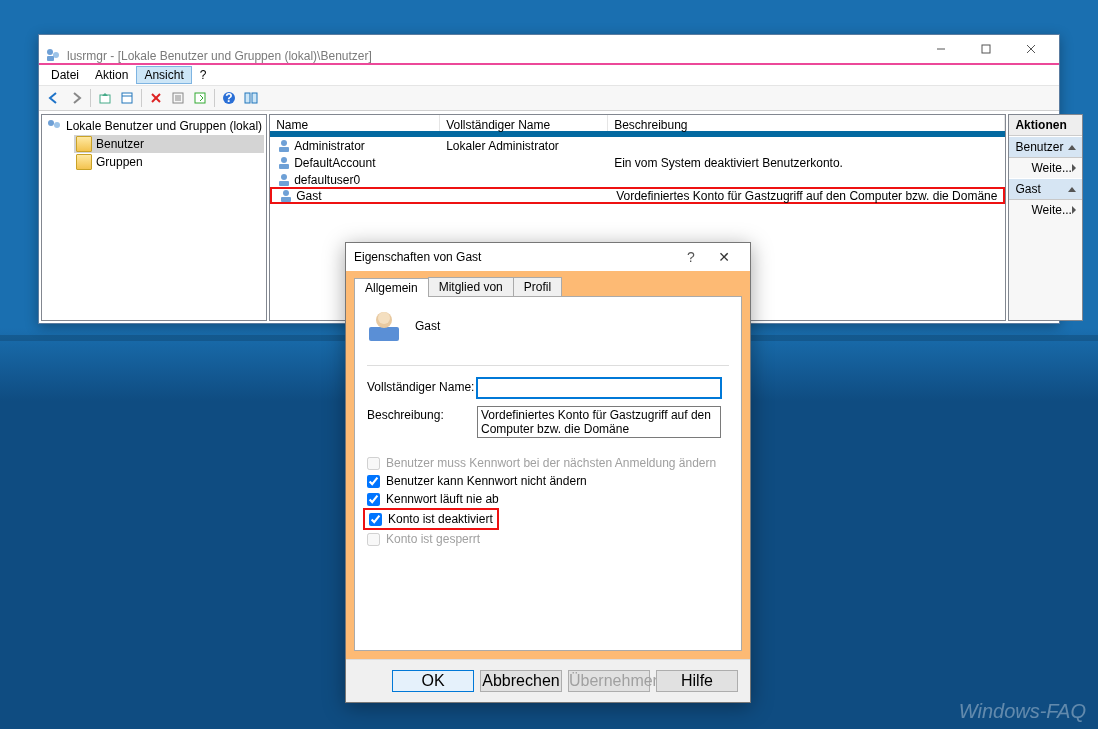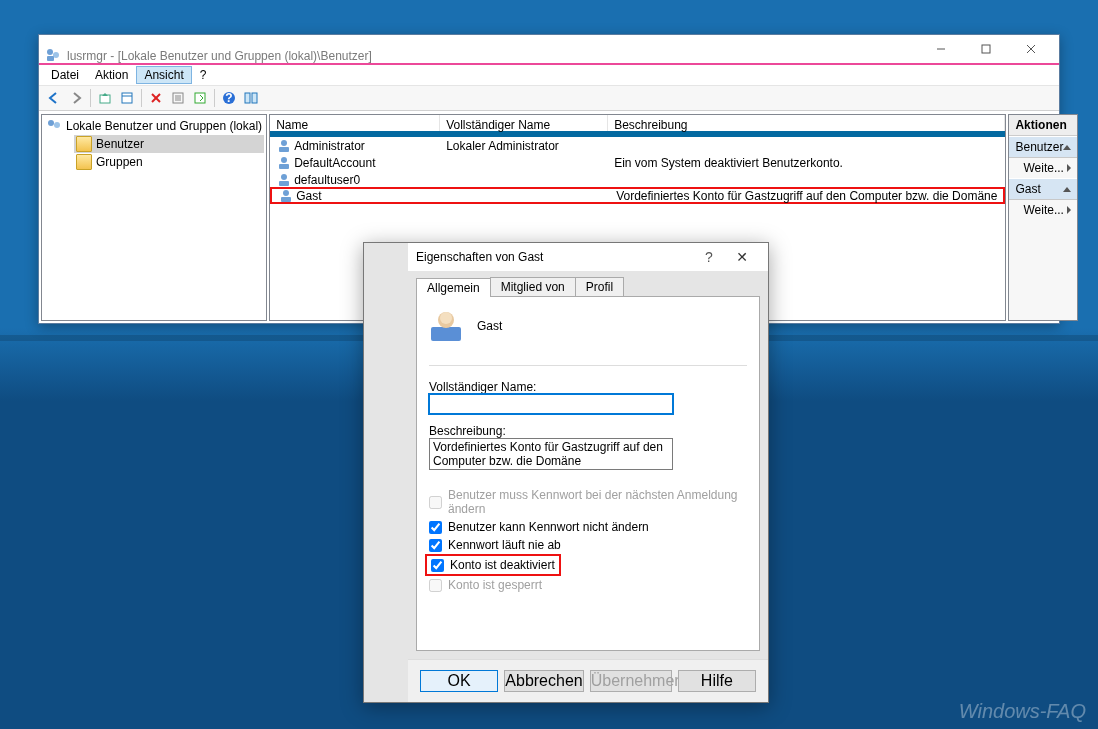--- a/index.html
+++ b/index.html
@@ -36,35 +36,35 @@
 .list-row .cell { padding: 0 6px; white-space: nowrap; overflow: hidden; display: flex; align-items: center; }
 .list-row .uicon { width: 16px; height: 16px; margin-right: 2px; }
 .col-name { width: 170px; }
 .col-full { width: 168px; }
 .col-desc { flex: 1; }
 .row-hl { border: 2px solid #e11; background: #fff; margin: -1px 0; }
 
 .action-pane { width: 76px; border: 1px solid #828790; margin: 2px; background: #f7f7f7; }
 .action-head { background: #eee; padding: 3px 6px; font-weight: bold; border-bottom: 1px solid #ccc; }
 .action-sec { background: #d6e5f3; padding: 3px 6px; display: flex; justify-content: space-between; align-items: center; border-bottom: 1px solid #c8c8c8; border-top: 1px solid #fff; }
-.action-link { padding: 3px 6px 3px 14px; display: flex; justify-content: space-between; align-items: center; }
-
-
-.dialog { position: absolute; top: 242px; left: 363px; width: 406px; height: 461px; background: #e5e5e5; border: 1px solid #777; box-shadow: 0 4px 20px rgba(0,0,0,.35); display: flex; flex-direction: column; padding-left: 44px; }
+.action-link { padding: 3px 6px 3px 14px; display: flex; justify-content: space-between; align-items: center; margin-left: 8px; }
+
+
+.dialog { position: absolute; top: 242px; left: 345px; width: 406px; height: 461px; background: #fdba74; border: 1px solid #777; box-shadow: 0 4px 20px rgba(0,0,0,.35); display: flex; flex-direction: column; }
 .dlg-titlebar { height: 28px; background: #fff; display: flex; align-items: center; padding: 0 8px; }
 .dlg-titlebar .t { flex: 1; }
 .dlg-help { width: 30px; text-align: center; font-size: 14px; color: #555; }
 .dlg-close { width: 36px; text-align: center; font-size: 14px; color: #333; }
 .tabstrip { display: flex; padding: 6px 8px 0 8px; }
 .tab { padding: 2px 10px; border: 1px solid #aaa; border-bottom: none; background: #f0f0f0; position: relative; margin-right: -1px; }
 .tab.active { background: #fff; z-index: 2; top: 1px; }
 .tabpanel { flex: 1; margin: 0 8px 8px 8px; border: 1px solid #aaa; background: #fff; padding: 12px 12px; }
 .user-head { display: flex; align-items: center; margin-bottom: 22px; }
 .user-head .big-icon { width: 34px; height: 34px; margin-right: 14px; }
-.form-row { display: flex; align-items: flex-start; margin-bottom: 8px; flex-direction: column; }
+.form-row { display: flex; align-items: flex-start; margin-bottom: 8px; }
 .form-row .lab { width: 110px; padding-top: 2px; }
 .form-row input[type=text] { width: 244px; border: 1px solid #7a7a7a; padding: 1px 3px; font-size: 12px; height: 20px; }
 .form-row input.focused { border: 1px solid #0078d7; outline: 1px solid #0078d7; }
 .form-row textarea { width: 244px; height: 32px; border: 1px solid #7a7a7a; padding: 1px 3px; font-size: 12px; font-family: inherit; resize: none; }
 .chk-row { display: flex; align-items: center; margin-bottom: 4px; margin-left: 0; }
 .chk-row input { margin-right: 6px; }
 .chk-row.disabled { color: #a0a0a0; }
 .chk-hl { border: 2px solid #e11; display: inline-flex; padding: 0 4px 0 0; margin: -2px 0 2px -4px; }
 .dlg-btns { padding: 10px 12px; display: flex; justify-content: flex-end; gap: 6px; background: #f0f0f0; border-top: 1px solid #ddd; }
 .dlg-btns button { width: 82px; height: 22px; border: 1px solid #adadad; background: #e1e1e1; font-size: 16px; }

